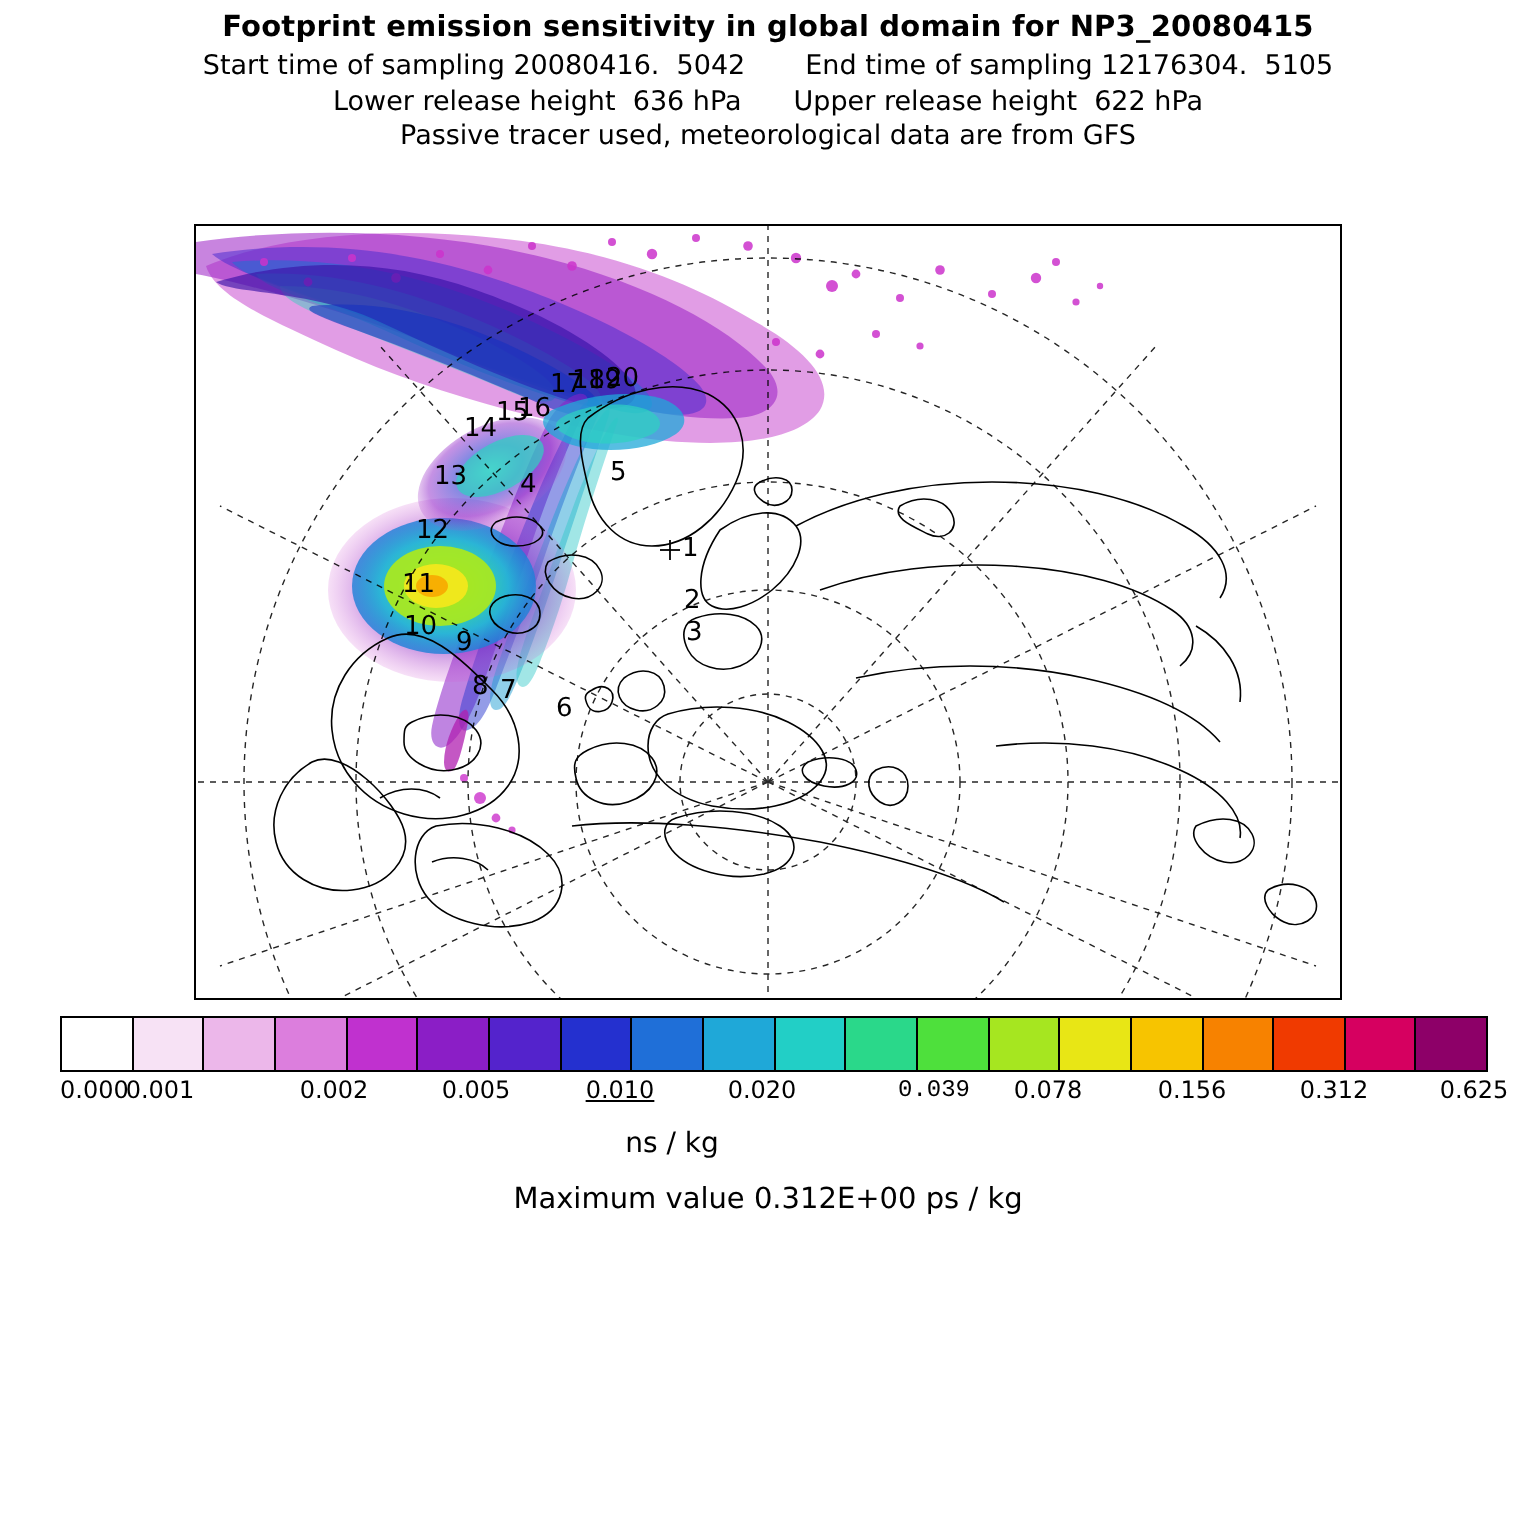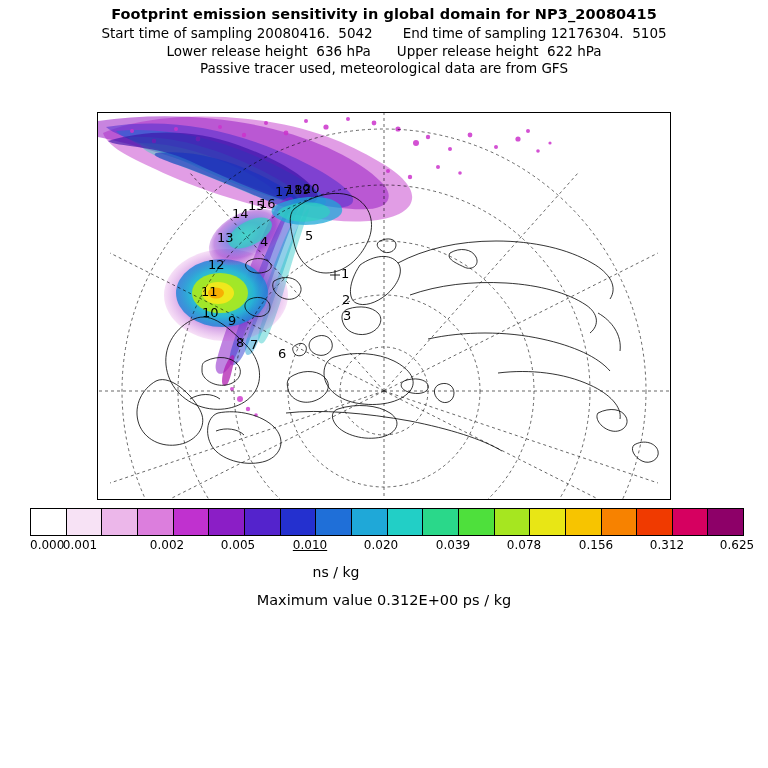--- a/index.html
+++ b/index.html
@@ -312,21 +312,21 @@
   <div style="background:#8d0068"></div>
 </div>
 
 <div class="cticks">
   <span style="left:30px; transform:translateX(0);">0.000</span>
   <span style="left:80px;">0.001</span>
   <span style="left:167px;">0.002</span>
   <span style="left:238px;">0.005</span>
   <span style="left:310px;text-decoration:underline;">0.010</span>
   <span style="left:381px;">0.020</span>
-  <span style="left:453px;">0.039</span>
+  <span style="left:467px;font-family:Liberation Mono, monospace;">0.039</span>
   <span style="left:524px;">0.078</span>
   <span style="left:596px;">0.156</span>
   <span style="left:667px;">0.312</span>
   <span style="left:737px;">0.625</span>
 </div>
 
 <div class="units">ns / kg</div>
 <div class="maxval">Maximum value  0.312E+00 ps / kg</div>
 
 </body></html>

